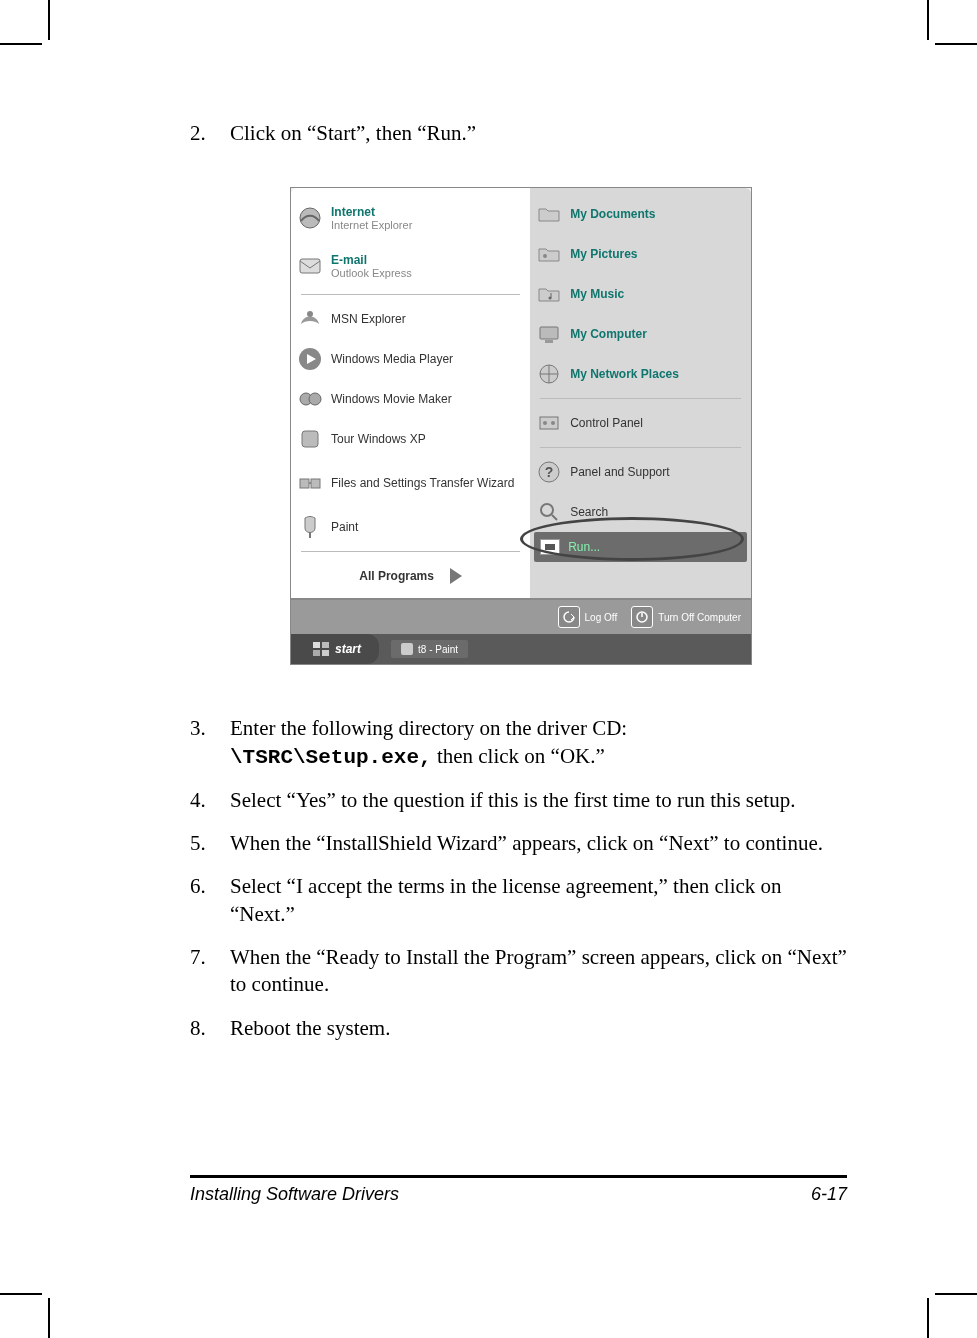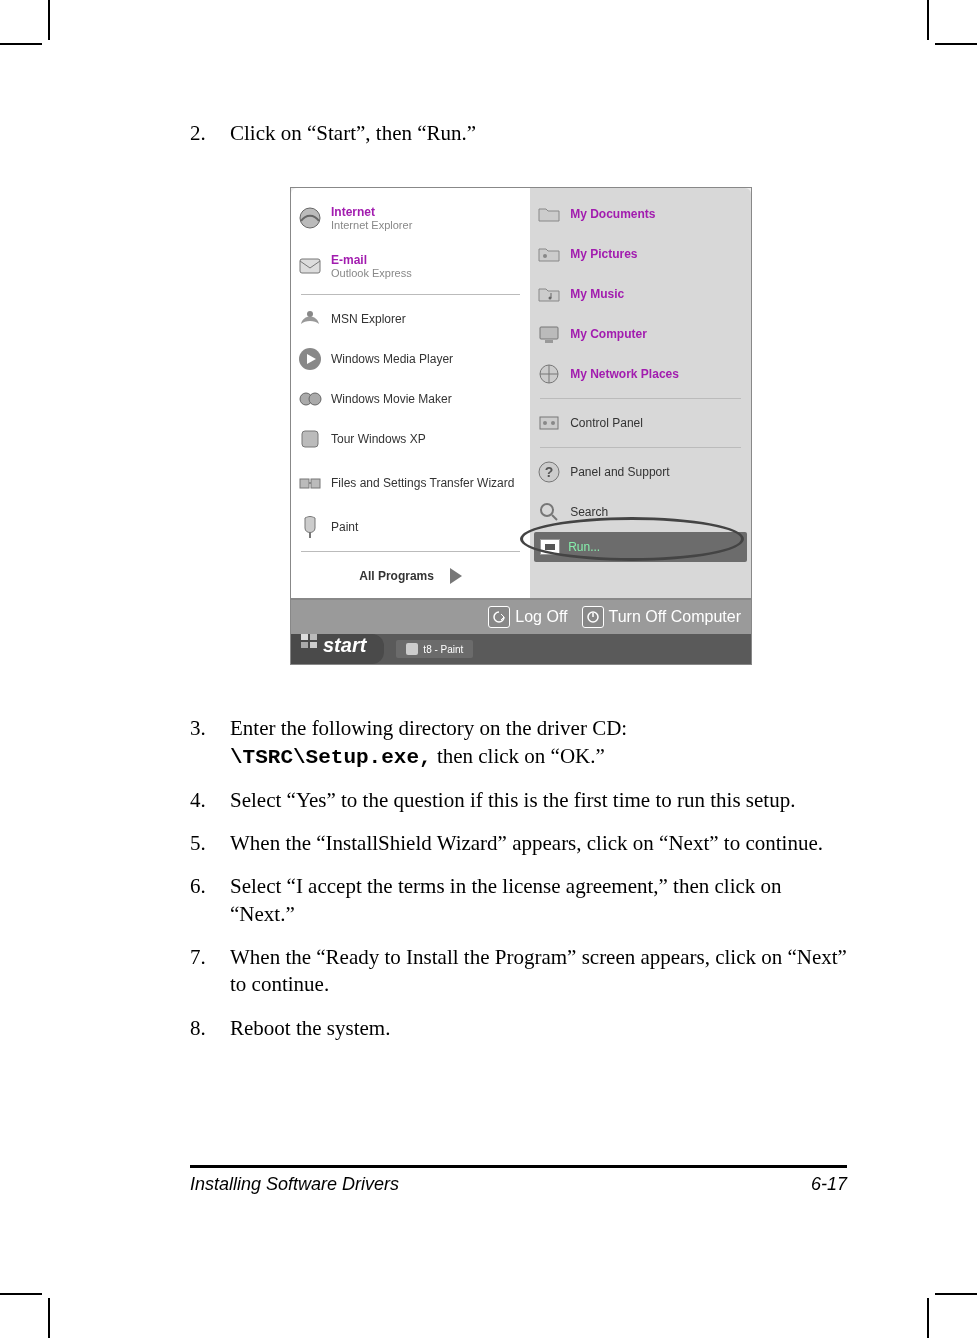--- a/index.html
+++ b/index.html
@@ -81,21 +81,21 @@
   .m-icon {
     width: 26px;
     height: 26px;
     display: flex;
     align-items: center;
     justify-content: center;
     flex-shrink: 0;
   }
   .m-icon svg { width: 26px; height: 26px; }
   .m-label { line-height: 1.1; }
-  .bold { font-weight: bold; color: #a21caf; }
+  .bold { font-weight: bold; color: #0f766e; }
   .sub { color: #888; font-size: 11px; display: block; }
   .sep { height: 1px; background: #bbb; margin: 4px 6px; }
   .allprog {
     display: flex;
     align-items: center;
     justify-content: center;
     gap: 16px;
     font-weight: bold;
     padding: 12px 0 8px 0;
   }
@@ -136,21 +136,21 @@
     pointer-events: none;
   }
   .menu-bottom {
     background: #9a9a9a;
     display: flex;
     justify-content: flex-end;
     align-items: center;
     padding: 6px 10px;
     gap: 14px;
     color: #fff;
-    font-size: 16px;
+    font-size: 10px;
     border-top: 2px solid #888;
   }
   .bottom-btn {
     display: flex;
     align-items: center;
     gap: 5px;
   }
   .btn-icon {
     width: 20px; height: 20px; border: 1px solid #fff;
     border-radius: 3px;
@@ -163,25 +163,25 @@
     align-items: center;
     height: 30px;
     color: #fff;
     font-size: 12px;
   }
   .start-btn {
     background: #4a4a4a;
     font-family: Tahoma, sans-serif;
     font-style: italic;
     font-weight: bold;
-    font-size: 20px;
-    padding: 0 18px 0 10px;
+    font-size: 12px;
+    padding: 0 18px 0 22px;
     height: 100%;
     display: flex;
-    align-items: flex-start;
+    align-items: center;
     gap: 6px;
     border-radius: 0 12px 12px 0;
   }
   .start-flag {
     width: 16px; height: 14px;
     background:
       linear-gradient(#ddd,#ddd) 0 0/7px 6px no-repeat,
       linear-gradient(#bbb,#bbb) 9px 0/7px 6px no-repeat,
       linear-gradient(#aaa,#aaa) 0 8px/7px 6px no-repeat,
       linear-gradient(#ccc,#ccc) 9px 8px/7px 6px no-repeat;
@@ -197,21 +197,21 @@
     gap: 5px;
   }
   .taskbar-item .pi {
     width: 12px; height: 12px; background: #ccc; border-radius: 2px;
   }
 
   .footer {
     position: absolute;
     left: 190px;
     right: 130px;
-    bottom: 143px;
+    bottom: 133px;
     border-top: 3px solid #000;
     padding-top: 6px;
     display: flex;
     justify-content: space-between;
     font-family: Arial, Helvetica, sans-serif;
     font-style: italic;
     font-size: 18px;
   }
 </style>
 </head>

